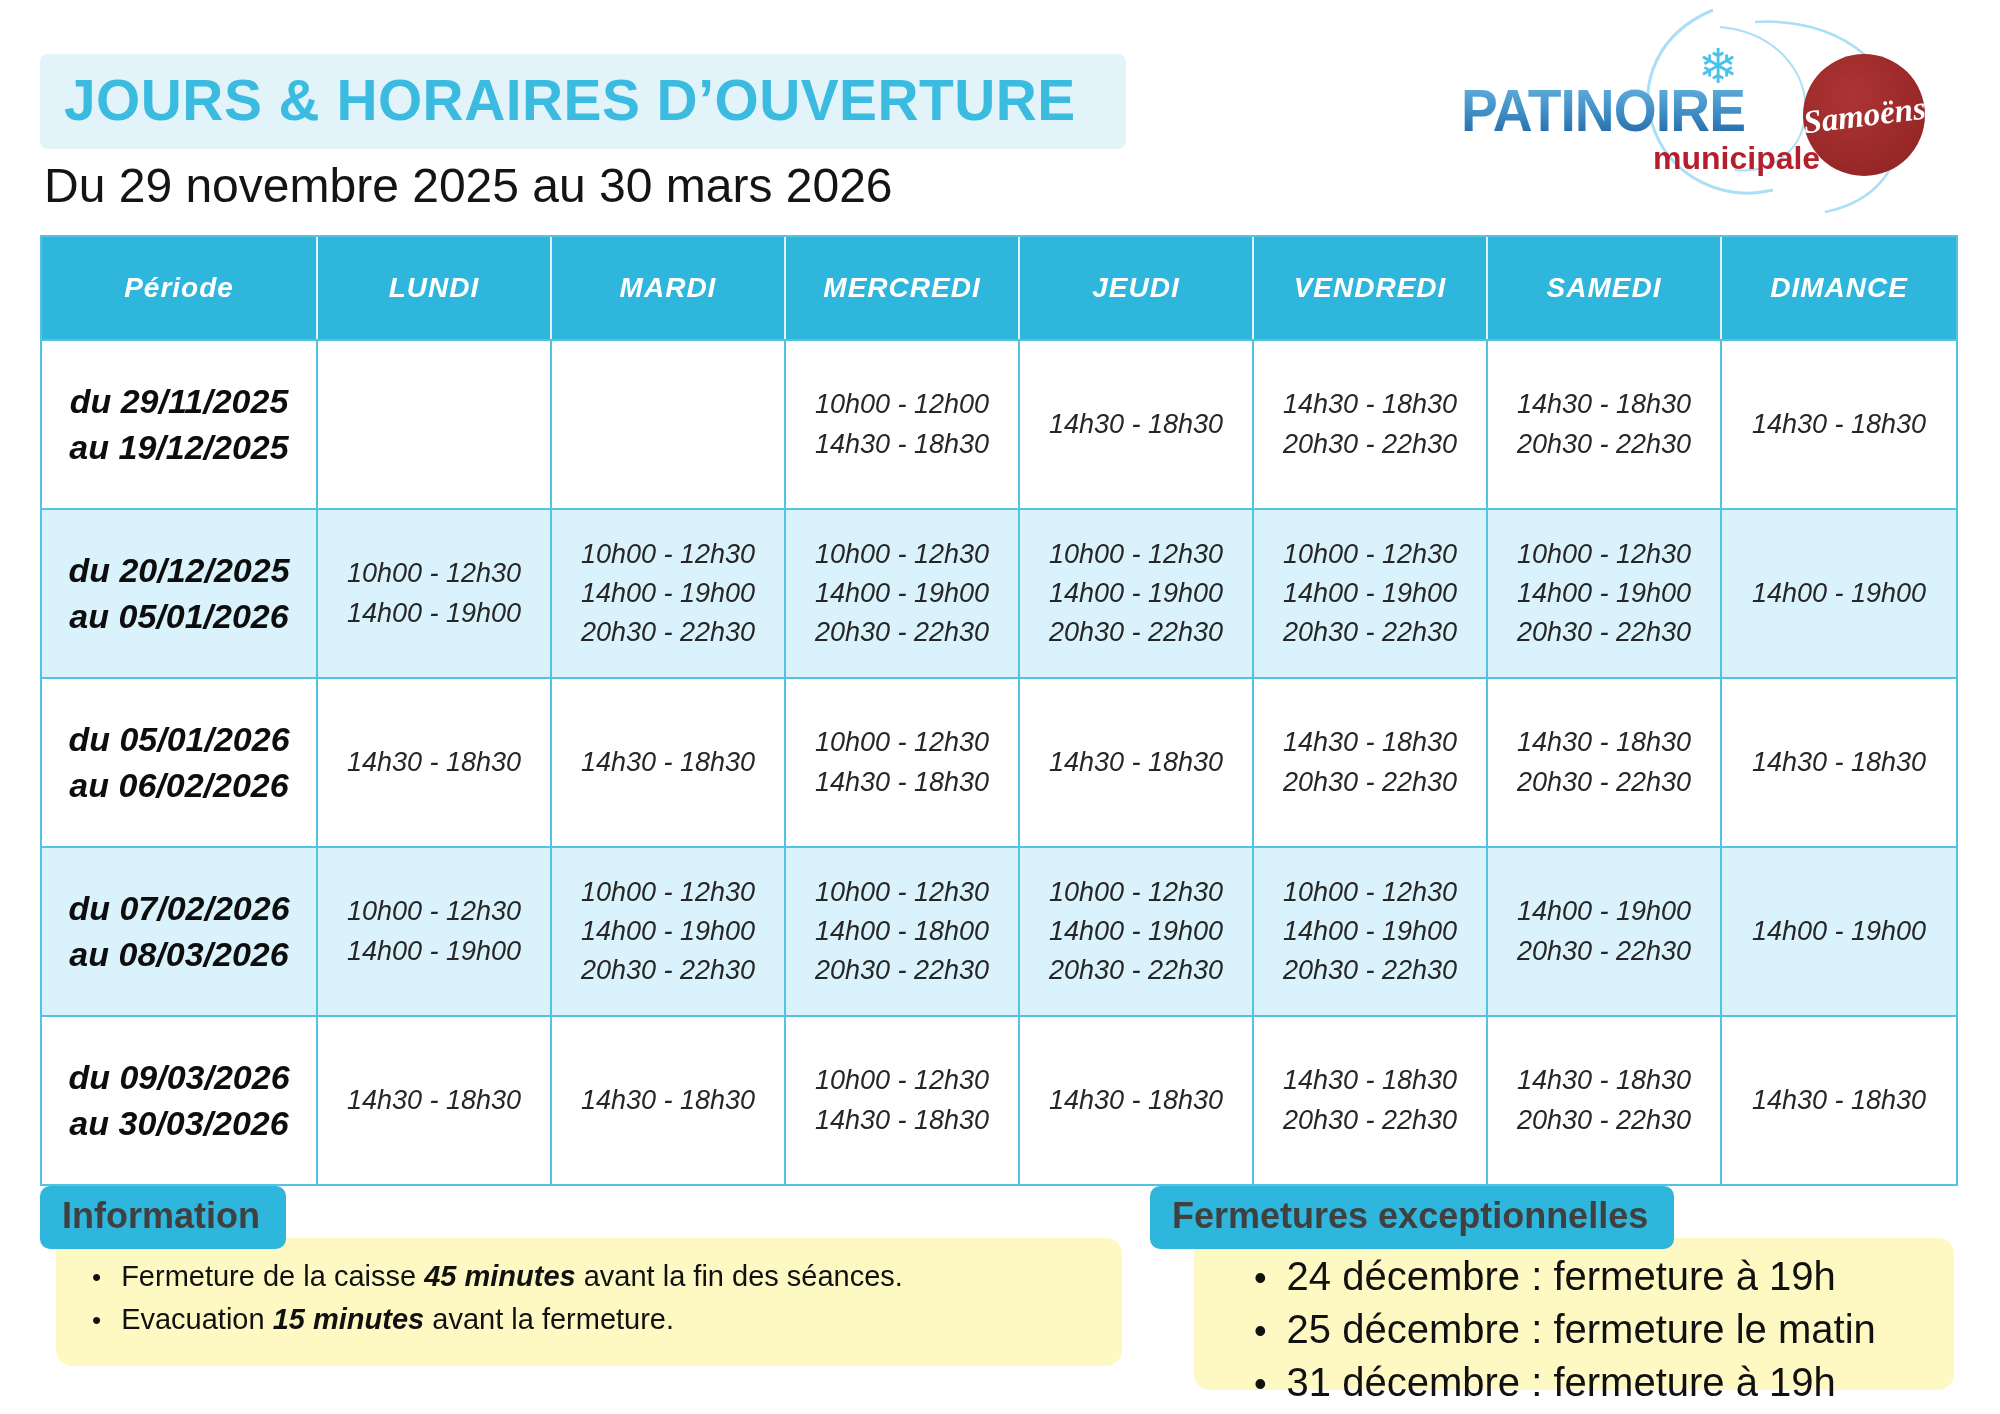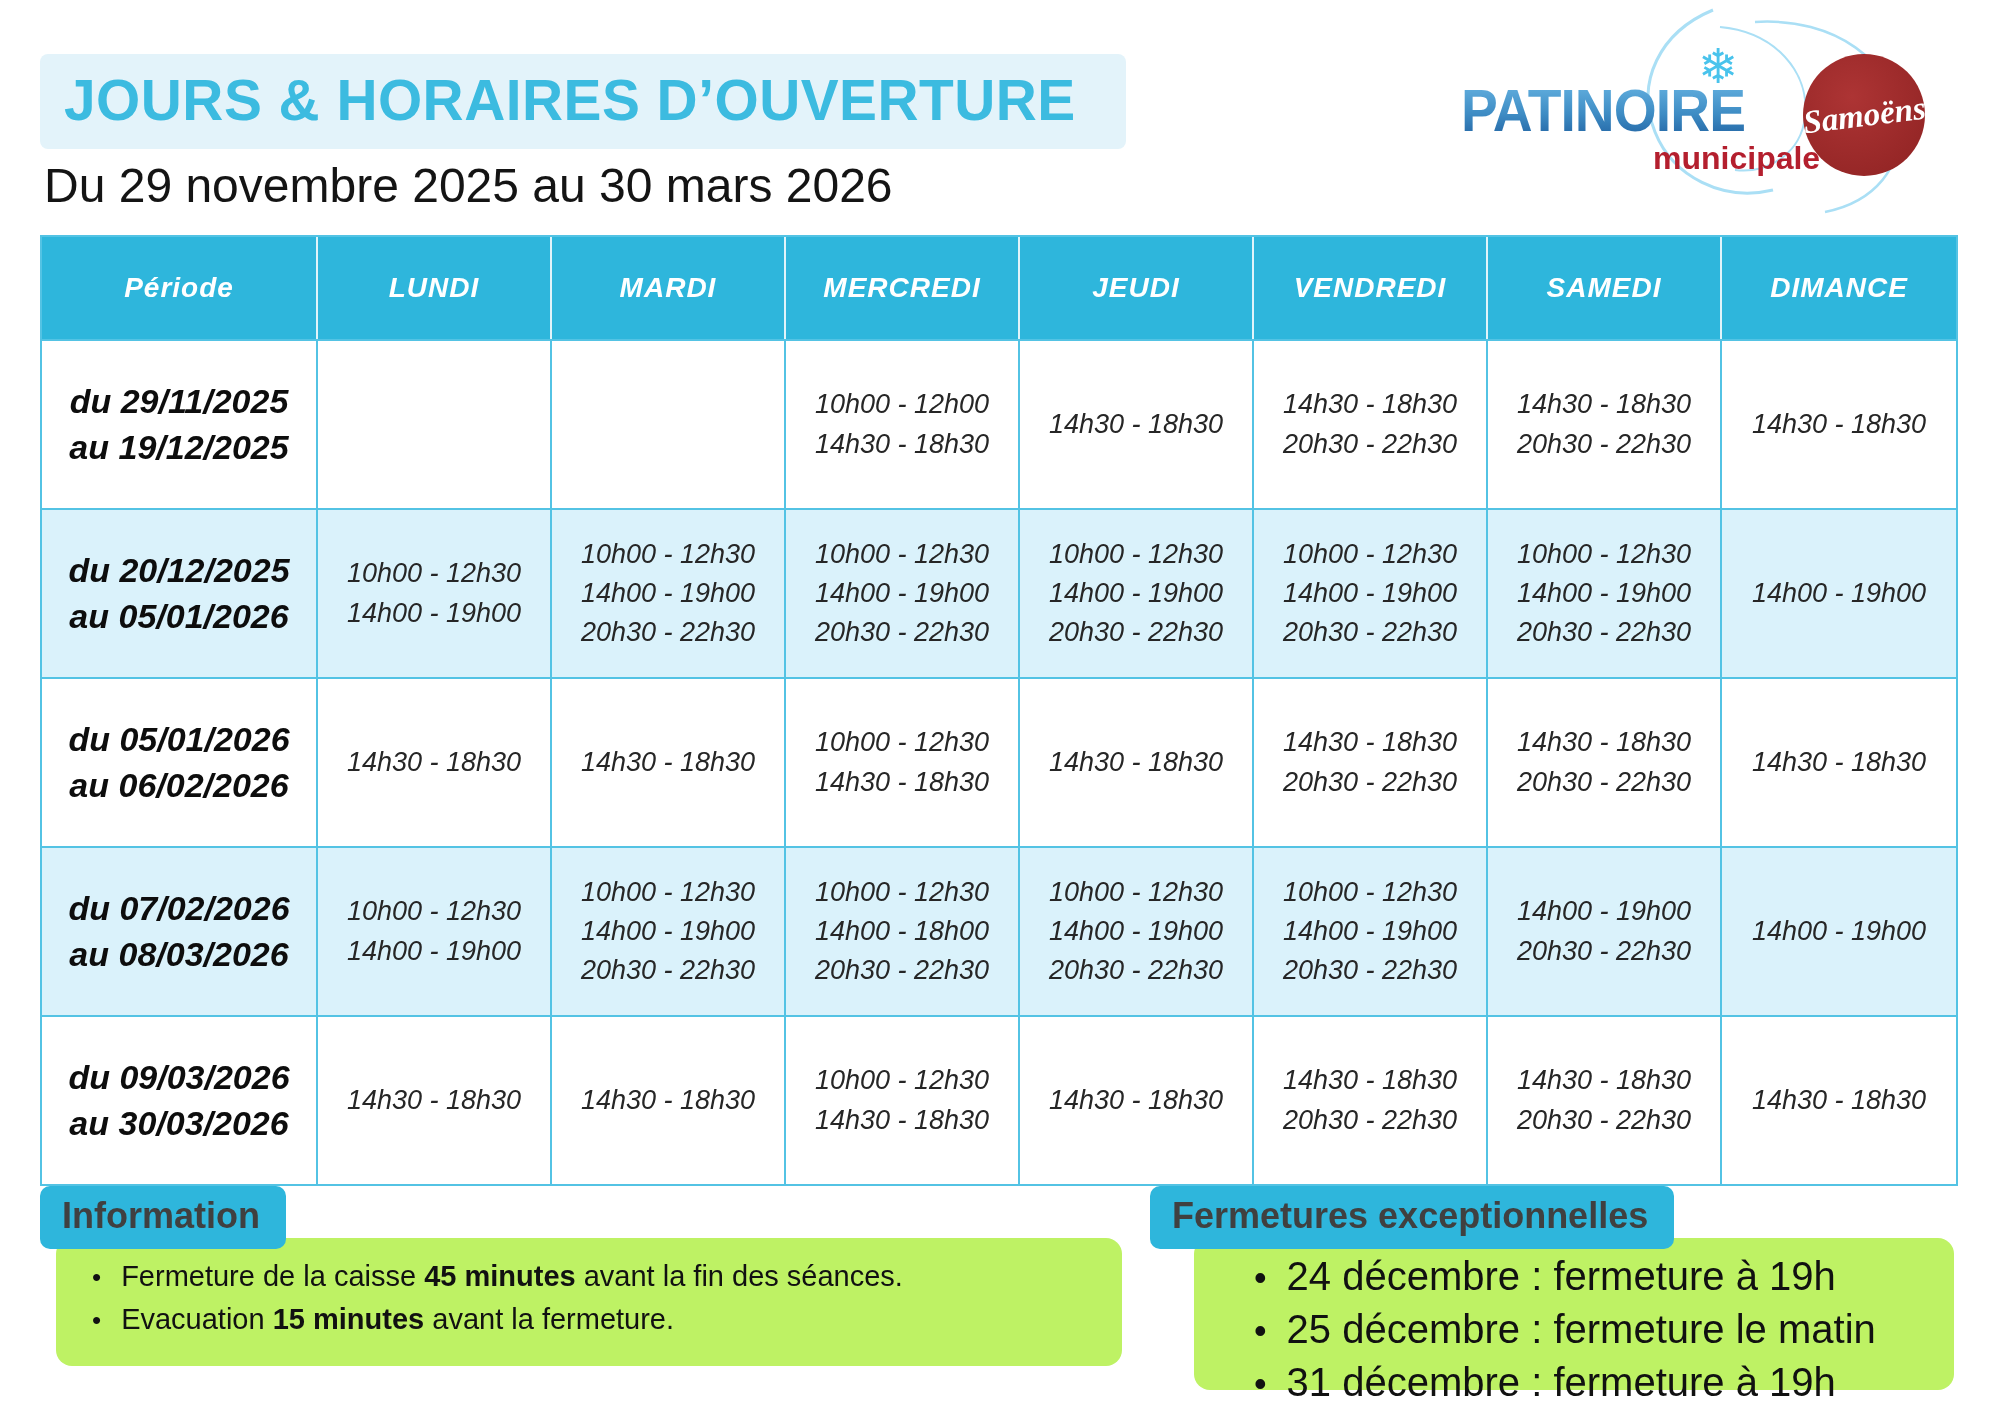--- a/index.html
+++ b/index.html
@@ -54,40 +54,40 @@
   table.sched th:first-child{width:272px;}
   table.sched td{
     background:#ffffff;height:165px;border-right:2px solid #53c3e4;border-top:2px solid #53c3e4;
     text-align:center;vertical-align:middle;font-size:27px;color:#262626;line-height:1.45;
   }
   table.sched td:last-child{border-right:0;}
   table.sched tr.alt td{background:#daf2fb;}
   table.sched td.period{font-weight:800;color:#0d0d0d;font-size:34px;line-height:1.35;}
   
   .soft-box{
-    position:absolute;background:#bef264;border-radius:16px;z-index:1;
+    position:absolute;background:#fef9c3;border-radius:16px;z-index:1;
   }
   .soft-box.info{left:56px;top:1238px;width:1066px;height:128px;}
   .soft-box.closures{left:1194px;top:1238px;width:760px;height:152px;}
   .badge{
     position:absolute;background:#2eb6dc;color:#404040;font-size:36px;font-weight:800;
     padding:9px 26px 12px 22px;border-radius:10px;z-index:2;white-space:nowrap;
   }
   .badge.info{left:40px;top:1186px;}
   .badge.closures{left:1150px;top:1186px;}
   ul.bullets{margin:0;padding:0;list-style:none;position:relative;z-index:2;}
   .soft-box.info ul.bullets{padding:22px 20px 0 36px;}
   .soft-box.closures ul.bullets{padding:16px 20px 0 60px;}
   ul.bullets li{
     display:flex;align-items:baseline;color:#111111;margin-bottom:10px;white-space:nowrap;
   }
   .soft-box.info ul.bullets li{font-size:29px;}
   .soft-box.closures ul.bullets li{font-size:40px;margin-bottom:8px;}
   ul.bullets li::before{content:"\2022";font-size:.9em;margin-right:20px;flex:0 0 auto;}
-  ul.bullets .b{font-weight:800;}
+  ul.bullets .b{font-weight:800;font-style:italic;}
   ul.bullets span{white-space:pre-wrap;}
 </style>
 </head>
 <body>
 
 <div class="title-wrap">
   <h1>JOURS &amp; HORAIRES D’OUVERTURE</h1>
 </div>
 <div class="subtitle">Du 29 novembre 2025 au 30 mars 2026</div>
 

